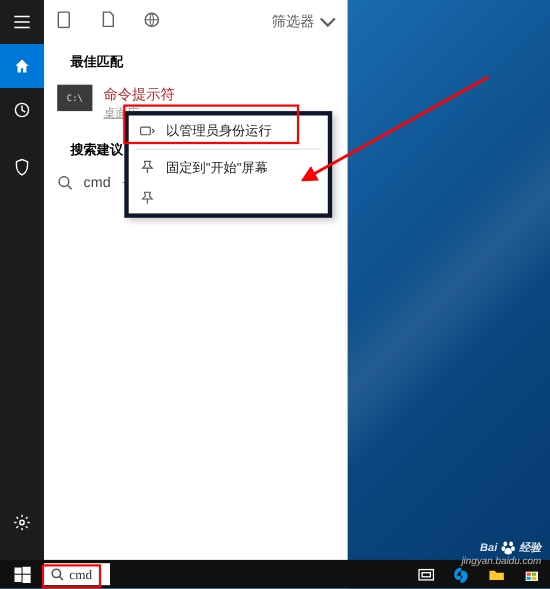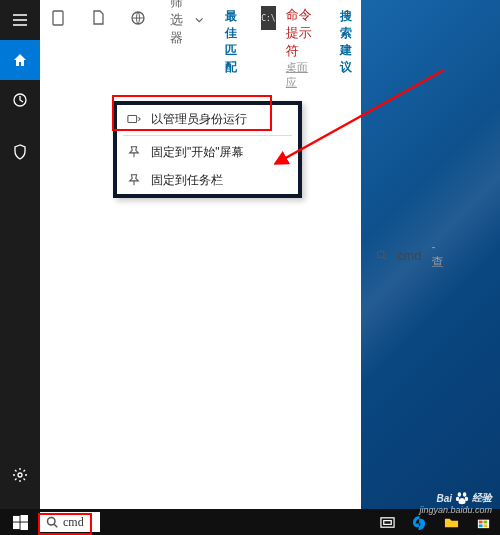--- a/index.html
+++ b/index.html
@@ -40,23 +40,24 @@
       cursor: pointer;
       color: #fff;
     }
     .sidebar-item.active { background: #0078d7; }
     .sidebar svg { width: 16px; height: 16px; fill: #fff; }
     
     
     .search-panel {
       position: absolute;
       left: 40px; top: 0;
-      width: 321px; height: 510px;
+      width: 276px; height: 510px;
       background: #fff;
       display: flex;
+      flex-direction: column;
     }
     .panel-header {
       height: 40px;
       display: flex;
       align-items: center;
       padding: 0 10px;
       gap: 24px;
       color: #606060;
     }
     .panel-header svg { width: 16px; height: 16px; fill: #606060; }
@@ -65,22 +66,23 @@
       font-size: 13px;
       color: #606060;
       display: flex;
       align-items: center;
       gap: 4px;
     }
     
     .section-title {
       font-size: 12px;
       font-weight: 600;
-      color: #0369a1;
+      color: #000000;
       padding: 8px 12px 6px;
+      margin-left: 12px;
     }
     
     .app-item {
       display: flex;
       align-items: flex-start;
       padding: 6px 12px 10px;
       gap: 10px;
     }
     .app-icon {
       width: 32px;
@@ -280,21 +282,20 @@
   <div class="menu-item">
     <svg viewBox="0 0 16 16">
         <path d="M5 2h6l-1 4 3 3H3l3-3z M8 9v5"></path>
       </svg>
     <span>固定到"开始"屏幕</span>
   </div>
   <div class="menu-item">
     <svg viewBox="0 0 16 16">
         <path d="M5 2h6l-1 4 3 3H3l3-3z M8 9v5"></path>
       </svg>
-    <span>固定到任务栏</span>
   </div>
 </div>
 
 <div class="redbox1"></div>
 
 <svg class="red-arrow" width="180" height="110">
   <defs>
       <marker id="ah" markerWidth="10" markerHeight="10" refX="2" refY="3" orient="auto">
         <path d="M0,0 L6,3 L0,6 z" fill="#f00"></path>
       </marker>

